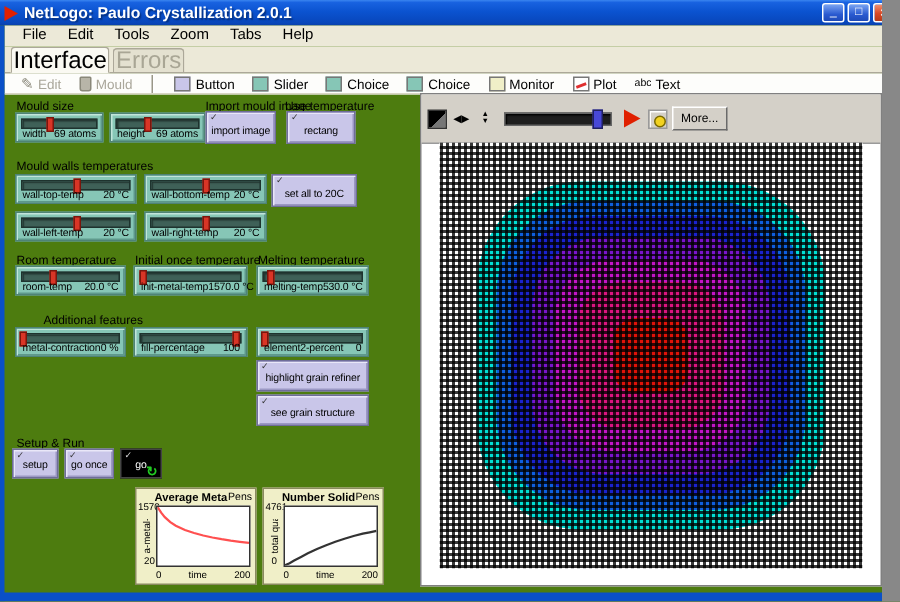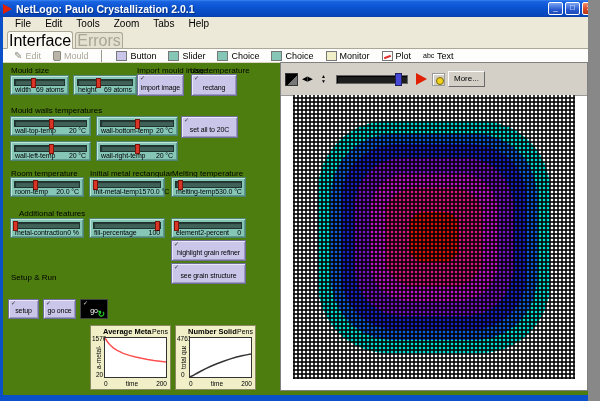--- a/index.html
+++ b/index.html
@@ -248,21 +248,21 @@
     <div class="groove">
         <div class="thumb" style="left: calc(52% - 3px);"></div>
       </div>
     <div class="srow">
         <span>wall-right-temp</span>
         <span>20 °C</span>
       </div>
   </div>
 
   <span class="abs slabel" style="left:11px;top:169px">Room temperature</span>
-  <span class="abs slabel" style="left:90px;top:169px">Initial metal rectangular</span>
+  <span class="abs slabel" style="left:90px;top:169px">Initial once temperature</span>
   <span class="abs slabel" style="left:172px;top:169px">Melting temperature</span>
   <div class="nlslider" style="left:10px;top:177px;width:74px">
     <div class="groove">
         <div class="thumb" style="left: calc(33% - 3px);"></div>
       </div>
     <div class="srow">
         <span>room-temp</span>
         <span>20.0 °C</span>
       </div>
   </div>
@@ -278,21 +278,21 @@
   <div class="nlslider" style="left:171px;top:177px;width:75px">
     <div class="groove">
         <div class="thumb" style="left: calc(8% - 3px);"></div>
       </div>
     <div class="srow">
         <span>melting-temp</span>
         <span>530.0 °C</span>
       </div>
   </div>
 
-  <span class="abs slabel" style="left:19px;top:209px">Additional features</span>
+  <span class="abs slabel" style="left:29px;top:209px">Additional features</span>
   <div class="nlslider" style="left:10px;top:218px;width:74px">
     <div class="groove">
         <div class="thumb" style="left: calc(2% - 3px);"></div>
       </div>
     <div class="srow">
         <span>metal-contraction</span>
         <span>0 %</span>
       </div>
   </div>
   <div class="nlslider" style="left:89px;top:218px;width:76px">
@@ -315,21 +315,21 @@
   </div>
   <div class="nlbtn" style="left:171px;top:240px;width:75px;height:21px">
     <span class="kmark">✓</span>
     <span>highlight grain refiner</span>
   </div>
   <div class="nlbtn" style="left:171px;top:263px;width:75px;height:21px">
     <span class="kmark">✓</span>
     <span>see grain structure</span>
   </div>
 
-  <span class="abs slabel" style="left:11px;top:273px">Setup &amp; Run</span>
+  <span class="abs slabel" style="left:11px;top:291px">Setup &amp; Run</span>
   <div class="nlbtn" style="left:8px;top:299px;width:31px;height:20px">
     <span class="kmark">✓</span>
     <span>setup</span>
   </div>
   <div class="nlbtn" style="left:43px;top:299px;width:33px;height:20px">
     <span class="kmark">✓</span>
     <span>go once</span>
   </div>
   <div class="nlbtn gobtn" style="left:80px;top:299px;width:28px;height:20px">
     <span class="kmark">✓</span>

